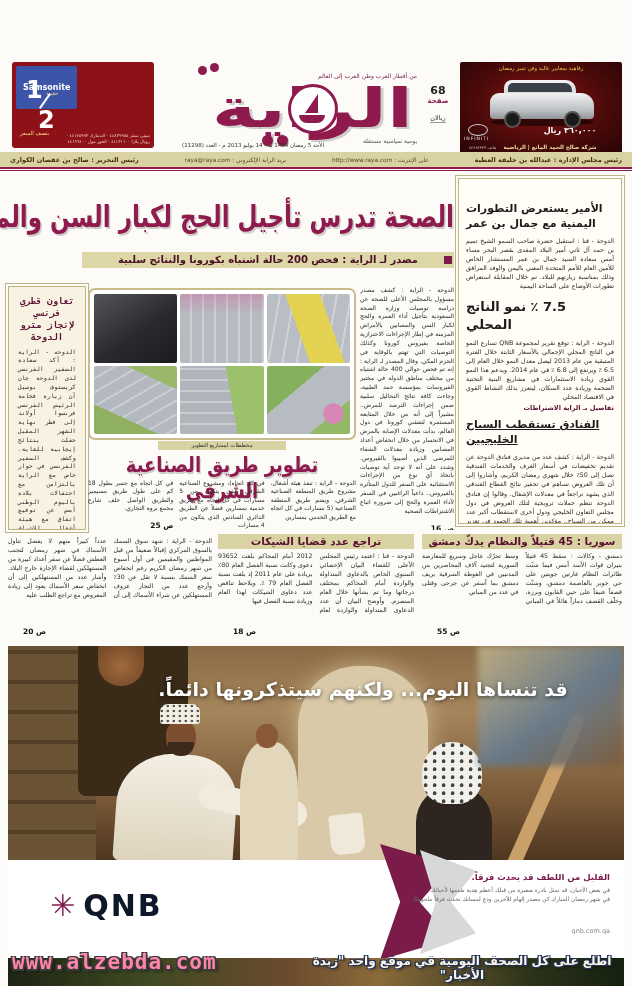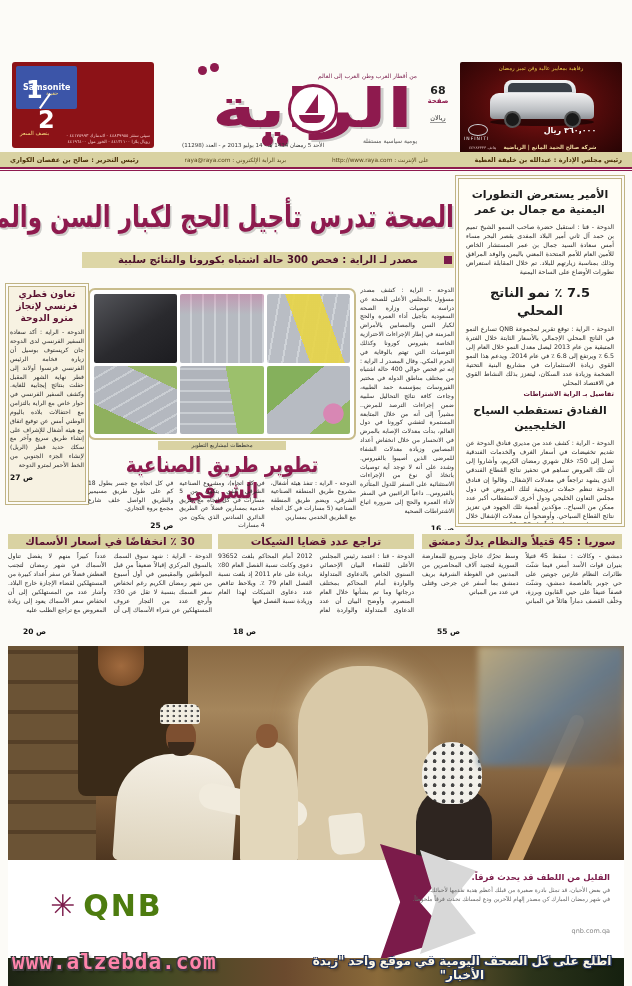--- a/index.html
+++ b/index.html
@@ -6,21 +6,21 @@
   #page{position:relative;width:632px;height:986px;margin:0 auto;background:#fcfbf7;overflow:hidden;}
   .abs{position:absolute;}
   .rtl{direction:rtl;unicode-bidi:embed;}
   .just{text-align:justify;color:#2a2a2a;}
   .boxframe{border:1px solid #c0b383;outline:1px solid #c0b383;outline-offset:2px;background:#fffdf6;}
   .tanbar{background:#d9d2a2;}
   .sq{width:8px;height:8px;background:#7b1b4a;}
   .pageref{position:absolute;left:15px;bottom:2px;font-size:7.5px;font-weight:bold;color:#111;}
   .story-title{height:15px;line-height:15px;font-size:10.5px;font-weight:bold;color:#5a1030;text-align:center;}
   .story-body{margin-top:3px;font-size:6.2px;line-height:1.45;column-count:2;column-gap:7px;}
-  .rc-title{font-size:11px;font-weight:bold;color:#1c1c1c;text-align:center;line-height:1.35;margin:5px 0 4px;}
+  .rc-title{font-size:11px;font-weight:bold;color:#1c1c1c;text-align:left;line-height:1.35;margin:19px 0 4px;}
   .rc-body{font-size:6.3px;line-height:1.45;}
   .rc-foot{font-size:6.5px;font-weight:bold;color:#5a1030;margin:3px 0 2px;}
   .ph{border-radius:2px;}
   .p1{background:linear-gradient(145deg,#54555a 0%,#2a2a2e 55%,#1c1c20 100%);}
   .p2{background:linear-gradient(180deg,rgba(214,90,150,.35),rgba(214,90,150,0) 30%),repeating-linear-gradient(90deg,#b6bac1 0 10px,#cdd1d6 10px 12px);}
   .p3{background:linear-gradient(70deg,transparent 40%,rgba(232,212,70,.9) 40% 72%,transparent 72%),repeating-linear-gradient(100deg,#b9bdc4 0 12px,#cfd3d8 12px 14px);}
   .p4{background:linear-gradient(25deg,#8fb05e 0 28%,transparent 28%),linear-gradient(205deg,#9ab86a 0 22%,transparent 22%),repeating-linear-gradient(150deg,#b4b8bf 0 10px,#caced3 10px 12px);}
   .p5{background:linear-gradient(80deg,transparent 60%,#9cc06c 60%),repeating-linear-gradient(0deg,#b0b4bb 0 9px,#c9cdd2 9px 11px);}
   .p6{background:radial-gradient(circle at 80% 70%,#d887b4 0 12%,transparent 13%),linear-gradient(140deg,#85b05c 0 35%,#b7bbc2 35% 75%,#93b866 75%);}
   .outline-pink{color:#ff85ab;text-shadow:-1.5px -1.5px 0 #3a3a3a,1.5px -1.5px 0 #3a3a3a,-1.5px 1.5px 0 #3a3a3a,1.5px 1.5px 0 #3a3a3a,3px 3px 3px rgba(0,0,0,.45);}
@@ -86,36 +86,36 @@
     <span style="font-size:6.5px;font-weight:bold;color:#4a3008;">رئيس التحرير : صالح بن عفصان الكواري</span>
   </div>
   <div class="abs" style="left:0;top:167px;width:632px;height:5px;background:linear-gradient(180deg,#8e1a4e 0 2px,#fcfbf7 2px 3px,#8e1a4e 3px 4px,transparent 4px);"></div>
 
   <div class="abs boxframe rtl" style="left:458px;top:178px;width:164px;height:346px;padding:4px 7px;box-sizing:border-box;overflow:hidden;">
     <div class="rc-title">الأمير يستعرض التطورات اليمنية مع جمال بن عمر</div>
     <div class="rc-body just">الدوحة - قنا : استقبل حضرة صاحب السمو الشيخ تميم بن حمد آل ثاني أمير البلاد المفدى بقصر البحر مساء أمس سعادة السيد جمال بن عمر المستشار الخاص للأمين العام للأمم المتحدة المعني باليمن والوفد المرافق وذلك بمناسبة زيارتهم للبلاد. تم خلال المقابلة استعراض تطورات الأوضاع على الساحة اليمنية</div>
     <div class="rc-title" style="font-size:13px;margin-top:8px;">7.5 ٪ نمو الناتج المحلي</div>
     <div class="rc-body just">الدوحة - الراية : توقع تقرير لمجموعة QNB تسارع النمو في الناتج المحلي الإجمالي بالأسعار الثابتة خلال الفترة المتبقية من عام 2013 ليصل معدل النمو خلال العام إلى 6.5 ٪ ويرتفع إلى 6.8 ٪ في عام 2014. ويدعم هذا النمو القوي زيادة الاستثمارات في مشاريع البنية التحتية الضخمة وزيادة عدد السكان، ليتعزز بذلك النشاط القوي في الاقتصاد المحلي</div>
     <div class="rc-foot">تفاصيل بـ الراية الاشتراطات</div>
-    <div class="rc-title" style="margin-top:6px;">الفنادق تستقطب السياح الخليجيين</div>
+    <div class="rc-title" style="margin-top:6px;text-decoration:underline;">الفنادق تستقطب السياح الخليجيين</div>
     <div class="rc-body just">الدوحة - الراية : كشف عدد من مديري فنادق الدوحة عن تقديم تخفيضات في أسعار الغرف والخدمات الفندقية تصل إلى 50٪ خلال شهري رمضان الكريم، وأشاروا إلى أن تلك العروض تساهم في تحفيز نتائج القطاع الفندقي الذي يشهد تراجعاً في معدلات الإشغال. وقالوا إن فنادق الدوحة تنظم حملات ترويجية لتلك العروض في دول مجلس التعاون الخليجي ودول أخرى لاستقطاب أكبر عدد ممكن من السياح.. مؤكدين أهمية تلك الجهود في تعزيز نتائج القطاع السياحي. وأوضحوا أن معدلات الإشغال خلال شهر رمضان تشهد انخفاضاً يبلغ 55 - 60 ٪</div>
 
   </div>
 
   <div class="abs rtl" style="left:80px;top:200px;width:374px;text-align:center;font-size:23px;font-weight:bold;color:#8e1a4e;transform:scaleY(1.3);transform-origin:top center;text-shadow:1.5px 1.5px 0 rgba(100,100,100,.3);white-space:nowrap;">الصحة تدرس تأجيل الحج لكبار السن والمرضى</div>
   <div class="abs" style="left:82px;top:252px;width:372px;height:16px;background:#ddd6a6;">
     <div class="sq abs" style="right:2px;top:4px;"></div>
-    <div class="rtl" style="line-height:16px;text-align:center;font-size:10px;font-weight:bold;color:#4a0f28;">مصدر لـ الراية : فحص 300 حالة اشتباه بكورونا والنتائج سلبية</div>
+    <div class="rtl" style="line-height:16px;text-align:center;font-size:10px;font-weight:bold;color:#4a0f28;">مصدر لـ الراية : فحص 200 حالة اشتباه بكورونا والنتائج سلبية</div>
   </div>
   <div class="abs rtl" style="left:360px;top:286px;width:94px;height:244px;overflow:hidden;">
     <span class="just" style="font-size:6.1px;line-height:1.45;display:block;">الدوحة - الراية : كشف مصدر مسؤول بالمجلس الأعلى للصحة عن دراسة توصيات وزارة الصحة السعودية بتأجيل أداء العمرة والحج لكبار السن والمصابين بالأمراض المزمنة في إطار الإجراءات الاحترازية الخاصة بفيروس كورونا وكذلك التوصيات التي تهتم بالوقاية في الحرم المكي. وقال المصدر لـ الراية : إنه تم فحص حوالي 400 حالة اشتباه من مختلف مناطق الدولة في مختبر الفيروسات بمؤسسة حمد الطبية، وجاءت كافة نتائج التحاليل سلبية ضمن إجراءات الترصد للمرض.. مشيراً إلى أنه من خلال المتابعة المستمرة لتفشي كورونا في دول العالم، بدأت معدلات الإصابة بالمرض في الانحسار من خلال انخفاض أعداد المصابين وزيادة معدلات الشفاء للمرضى الذين أصيبوا بالفيروس. وشدد على أنه لا توجد أية توصيات باتخاذ أي نوع من الإجراءات الاستثنائية على السفر للدول المتأثرة بالفيروس.. داعياً الراغبين في السفر لأداء العمرة والحج إلى ضرورة اتباع الاشتراطات الصحية</span>
     <span style="font-size:7.5px;font-weight:bold;color:#111;">ص 16</span>
   </div>
 
-  <div class="abs boxframe rtl" style="left:8px;top:286px;width:78px;height:216px;background:#f7f2e2;padding:1px;box-sizing:border-box;overflow:hidden;">
+  <div class="abs boxframe rtl" style="left:8px;top:286px;width:78px;height:244px;background:#f7f2e2;padding:9px;box-sizing:border-box;overflow:hidden;font-family:Liberation Mono, monospace;">
     <div style="font-size:9px;font-weight:bold;color:#5a1030;text-align:center;line-height:1.35;margin-bottom:4px;">تعاون قطري فرنسي لإنجاز مترو الدوحة</div>
     <div class="just" style="font-size:6.1px;line-height:1.45;">الدوحة - الراية : أكد سعادة السفير الفرنسي لدى الدوحة جان كريستوف بوسيل أن زيارة فخامة الرئيس الفرنسي فرنسوا أولاند إلى قطر نهاية الشهر المقبل حفلت بنتائج إيجابية للغاية. وكشف السفير الفرنسي في حوار خاص مع الراية بالتزامن مع احتفالات بلاده باليوم الوطني أمس عن توقيع اتفاق مع هيئة أشغال للإشراف على إنشاء طريق سريع وآخر مع سكك حديد قطر (الريل) لإنشاء الجزء الجنوبي من الخط الأحمر لمترو الدوحة</div>
     <div style="font-size:7.5px;font-weight:bold;color:#111;text-align:left;margin-top:3px;">ص 27</div>
   </div>
 
   <div class="abs" style="left:88px;top:288px;width:268px;height:152px;border:2px solid #c8bc8c;border-radius:7px;padding:4px;box-sizing:border-box;display:grid;grid-template-columns:1fr 1fr 1fr;grid-template-rows:1fr 1fr;gap:3px;background:#fff;">
     <div class="ph p1"></div>
     <div class="ph p2"></div>
     <div class="ph p3"></div>
     <div class="ph p4"></div>
@@ -137,21 +137,20 @@
     <div class="story-title tanbar">سوريا : 45 قتيلاً والنظام يدكّ دمشق</div>
     <div class="story-body just" style="height:82px;overflow:hidden;">دمشق - وكالات : سقط 45 قتيلاً بنيران قوات الأسد أمس فيما شنّت طائرات النظام غارتين جويتين على حي جوبر بالعاصمة دمشق، وشنّت قصفاً عنيفاً على حيي القابون وبرزة، وخلّف القصف دماراً هائلاً في المباني وسط تحرّك عاجل وسريع للمعارضة السورية لتجنيد آلاف المحاصرين من المدنيين في الغوطة الشرقية بريف دمشق بما أسفر عن جرحى وقتلى في عدد من المباني</div>
     <div class="pageref">ص 55</div>
   </div>
   <div class="abs rtl" style="left:218px;top:534px;width:196px;height:104px;">
     <div class="story-title tanbar">تراجع عدد قضايا الشيكات</div>
     <div class="story-body just" style="height:82px;overflow:hidden;">الدوحة - قنا : اعتمد رئيس المجلس الأعلى للقضاء البيان الإحصائي السنوي الخاص بالدعاوى المتداولة والواردة أمام المحاكم بمختلف درجاتها وما تم بشأنها خلال العام المنصرم. وأوضح البيان أن عدد الدعاوى المتداولة والواردة لعام 2012 أمام المحاكم بلغت 93652 دعوى وكانت نسبة الفصل العام 80٪ بزيادة على عام 2011 إذ بلغت نسبة الفصل العام 79 ٪. ويلاحظ تناقص عدد دعاوى الشيكات لهذا العام وزيادة نسبة الفصل فيها</div>
     <div class="pageref">ص 18</div>
   </div>
   <div class="abs rtl" style="left:8px;top:534px;width:204px;height:104px;">
-    <div class="story-title tanbar">30 ٪ انخفاضًا في أسعار الأسماك</div>
     <div class="story-body just" style="height:82px;overflow:hidden;">الدوحة - الراية : شهد سوق السمك بالسوق المركزي إقبالاً ضعيفاً من قبل المواطنين والمقيمين في أول أسبوع من شهر رمضان الكريم رغم انخفاض سعر السمك بنسبة لا تقل عن 30٪ وأرجع عدد من التجار عزوف المستهلكين عن شراء الأسماك إلى أن عدداً كبيراً منهم لا يفضل تناول الأسماك في شهر رمضان لتجنب العطش فضلاً عن سفر أعداد كبيرة من المستهلكين لقضاء الإجازة خارج البلاد. وأشار عدد من المستهلكين إلى أن انخفاض سعر الأسماك يعود إلى زيادة المعروض مع تراجع الطلب عليه</div>
     <div class="pageref">ص 20</div>
   </div>
 
   <div class="abs" style="left:8px;top:646px;width:616px;height:214px;overflow:hidden;background:linear-gradient(180deg,#8a6a44 0%,#a5865c 30%,#7b5a38 70%,#4e3620 100%);">
     <div class="abs" style="left:0;top:0;width:88px;height:214px;background:repeating-linear-gradient(0deg,#6b5335 0 26px,#553f27 26px 30px);"></div>
     <div class="abs" style="left:70px;top:0;width:110px;height:150px;background:#3a2a18;border-radius:0 0 8px 8px;"></div>
     <div class="abs" style="left:290px;top:20px;width:130px;height:194px;background:#d9c9a8;border-radius:60px 60px 0 0;box-shadow:0 0 24px rgba(255,240,200,.5);"></div>
     <div class="abs" style="left:90px;top:0;width:46px;height:40px;background:radial-gradient(#a06a3e,#6e4524);border-radius:0 0 22px 22px;"></div>
     <div class="abs" style="left:108px;top:108px;width:120px;height:110px;background:linear-gradient(#f4efe4,#ddd3bc);border-radius:48% 40% 6px 6px;transform:rotate(4deg);"></div>
@@ -159,28 +158,29 @@
     <div class="abs" style="left:158px;top:74px;width:30px;height:34px;background:#7d4f30;border-radius:45%;"></div>
     <div class="abs" style="left:160px;top:96px;width:26px;height:14px;background:#3c2a1c;border-radius:0 0 12px 12px;"></div>
     <div class="abs" style="left:152px;top:58px;width:40px;height:20px;background:radial-gradient(circle at 30% 40%,#555 1px,transparent 1.6px) 0 0/6px 5px,#f2eee2;border-radius:8px 8px 3px 3px;"></div>
     <div class="abs" style="left:232px;top:96px;width:58px;height:120px;background:#e3d7bb;border-radius:40% 40% 4px 4px;"></div>
     <div class="abs" style="left:248px;top:78px;width:22px;height:24px;background:#8a5a38;border-radius:45%;"></div>
     <div class="abs" style="left:408px;top:140px;width:76px;height:74px;background:#2e2520;border-radius:36px 36px 0 0;"></div>
     <div class="abs" style="left:414px;top:96px;width:60px;height:62px;background:radial-gradient(circle at 40% 40%,#444 1.6px,transparent 2.2px) 0 0/9px 8px,#f2f0ea;border-radius:50% 50% 40% 40%;"></div>
     <div class="abs" style="left:322px;top:168px;width:34px;height:40px;background:#efe9da;border-radius:4px 4px 10px 10px;transform:rotate(-6deg);"></div>
     <div class="abs" style="left:520px;top:60px;width:14px;height:220px;background:#caa06a;transform:rotate(24deg);border-radius:7px;"></div>
     <div class="abs" style="left:470px;top:0;width:146px;height:120px;background:linear-gradient(140deg,#c9b98e 0%,#5d7a96 55%,#7a5a3a 100%);filter:blur(3px);opacity:.8;"></div>
+    <div class="abs rtl" style="left:110px;top:32px;width:490px;text-align:center;color:#fff;font-size:19px;font-weight:bold;text-shadow:0 1px 4px rgba(0,0,0,.65);z-index:3;">قد تنساها اليوم... ولكنهم سيتذكرونها دائماً.</div>
   </div>
 
   <div class="abs" style="left:8px;top:860px;width:616px;height:98px;background:#fff;">
     <div class="abs" style="left:372px;top:-16px;width:72px;height:116px;background:#7b1b4a;clip-path:polygon(0 0,100% 18%,55% 50%,100% 82%,0 100%,28% 50%);"></div>
     <div class="abs" style="left:412px;top:-10px;width:56px;height:104px;background:#d8d8d8;clip-path:polygon(0 0,100% 20%,55% 50%,100% 80%,0 100%,28% 50%);"></div>
     <div class="abs" style="left:42px;top:28px;display:flex;align-items:center;gap:8px;">
       <span style="font-size:30px;color:#7b1b4a;line-height:1;">✳</span>
-      <span style="font-size:30px;font-weight:bold;color:#4d7c0f;letter-spacing:2px;">QNB</span>
+      <span style="font-size:30px;font-weight:bold;color:#0f172a;letter-spacing:2px;">QNB</span>
     </div>
     <div class="abs rtl" style="right:14px;top:12px;width:230px;text-align:right;">
       <div style="font-size:8.5px;font-weight:bold;color:#7b1b4a;margin-bottom:4px;">القليل من اللطف قد يحدث فرقاً.</div>
       <div style="font-size:5.8px;color:#666;line-height:1.6;">في بعض الأحيان، قد تمثل بادرة صغيرة من قبلك أعظم هدية تقدمها لأحبائك.</div>
       <div style="font-size:5.8px;color:#666;line-height:1.6;">في شهر رمضان المبارك كن مصدر إلهام للآخرين ودع لمساتك تحدث فرقاً ملحوظاً.</div>
       <div style="direction:ltr;font-size:6.5px;color:#888;margin-top:22px;">qnb.com.qa</div>
     </div>
   </div>
 
   <div class="abs" style="left:8px;top:958px;width:616px;height:28px;background:linear-gradient(90deg,#1d2414 0%,#3e4a22 22%,#6b4a2e 45%,#8a6a3a 60%,#2b331a 85%,#15200f 100%);"></div>

